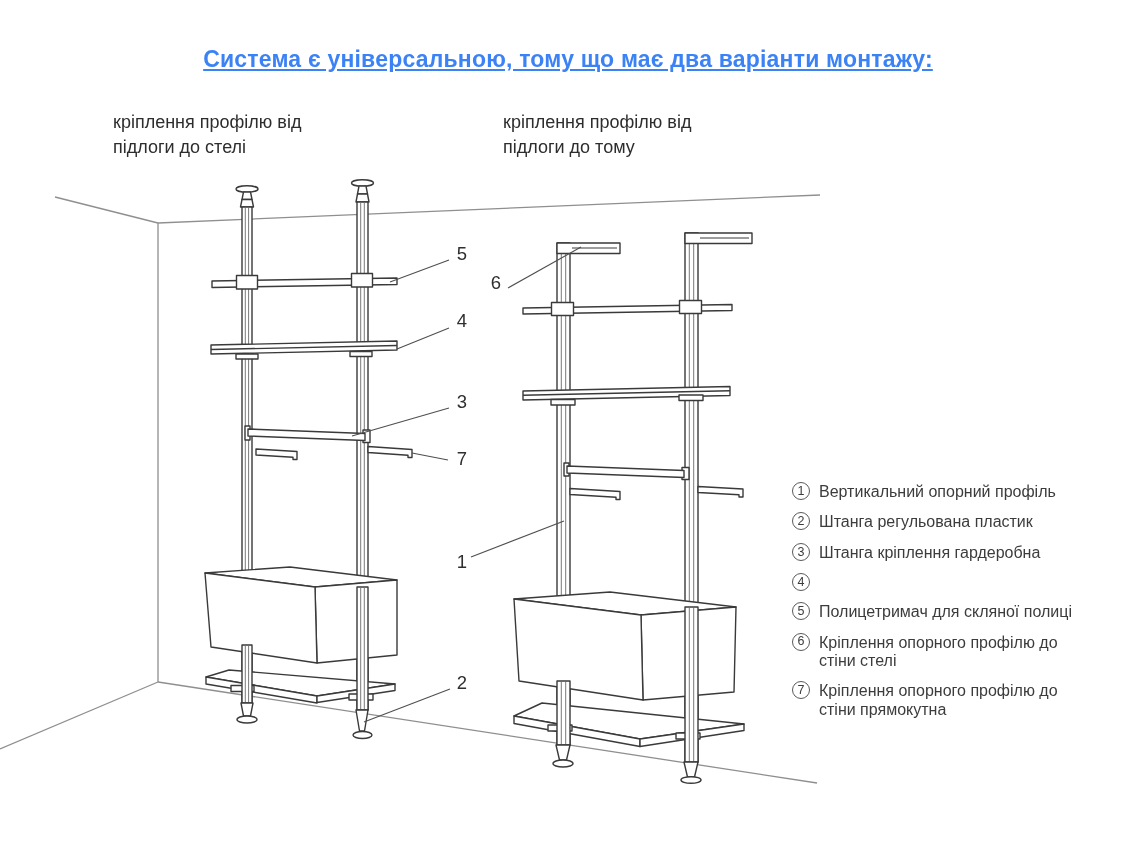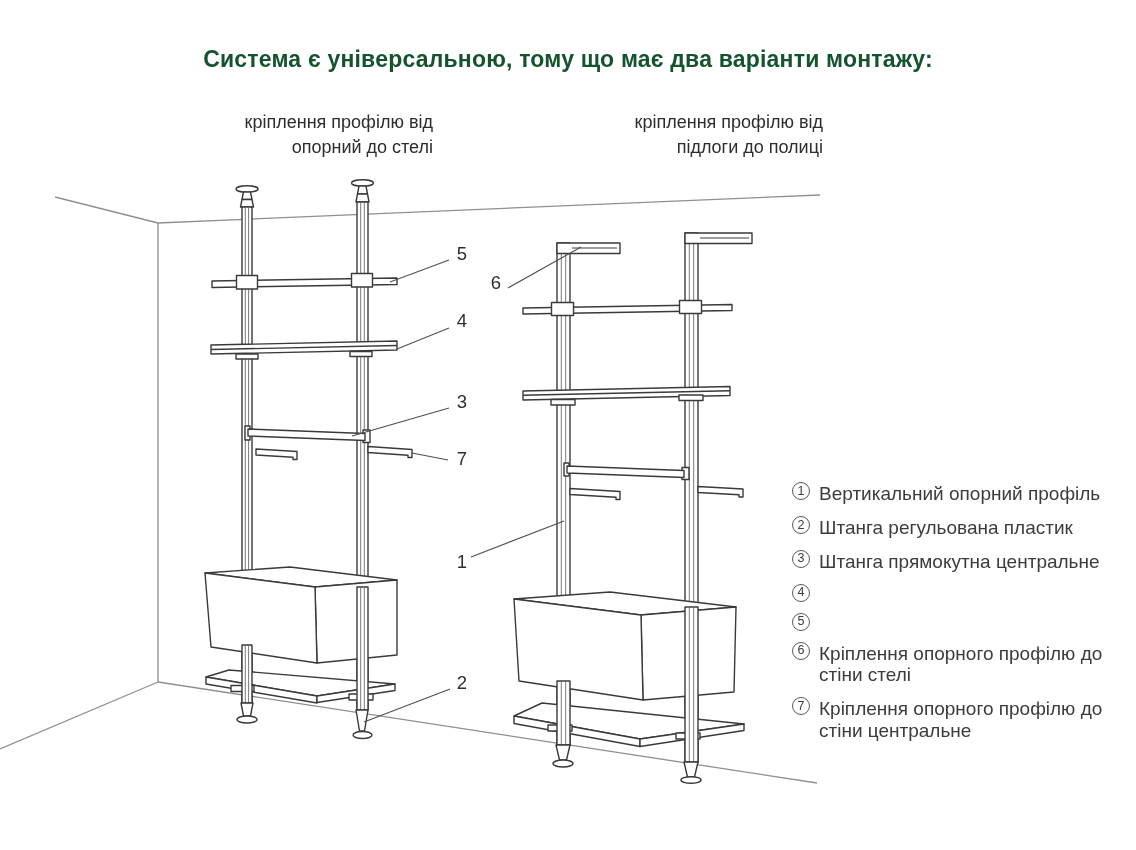--- a/index.html
+++ b/index.html
@@ -3,39 +3,39 @@
 <meta charset="utf-8">
 <style>
   html,body{margin:0;padding:0;background:#fff;}
   .canvas{
     position:relative;width:1136px;height:850px;background:#ffffff;
     font-family:"Liberation Sans",sans-serif;overflow:hidden;
   }
   .diagram-svg{position:absolute;left:0;top:0;}
   .page-title{
     position:absolute;top:46px;left:0;width:100%;text-align:center;
-    font-size:23px;font-weight:700;color:#14532d;letter-spacing:.2px;
+    font-size:23px;font-weight:700;color:#3b82f6;letter-spacing:.2px;text-decoration:underline;
   }
   .variant-label{
-    position:absolute;width:320px;text-align:right;
+    position:absolute;width:320px;text-align:left;
     font-size:18px;color:#2d2d2d;line-height:1.38;
   }
   .variant-label.left{left:113px;top:110px;}
   .variant-label.right{left:503px;top:110px;}
   .legend{
     position:absolute;left:792px;top:482px;width:334px;
     display:flex;flex-direction:column;gap:11px;
   }
   .legend-item{display:flex;gap:9px;align-items:flex-start;}
   .legend-num{
     flex:0 0 auto;width:18px;height:18px;border:1.4px solid #5a5a5a;border-radius:50%;
     display:flex;align-items:center;justify-content:center;
     font-size:12.5px;color:#3c3c3c;line-height:1;box-sizing:border-box;
   }
-  .legend-text{font-size:19px;color:#3c3c3c;line-height:1.15;padding-top:1px;}
+  .legend-text{font-size:16px;color:#3c3c3c;line-height:1.15;padding-top:1px;}
   .callout-num{
     position:absolute;transform:translate(-50%,-50%);
     font-size:18.5px;color:#2f2f2f;line-height:1;
   }
 </style>
 </head>
 <body>
 
 <div class="canvas">
 
@@ -211,26 +211,26 @@
       <path d="M508,288 L581,247"></path>
       <path d="M471,557 L564,521"></path>
       <path d="M450,689 L364,722"></path>
     </g>
   </svg>
 
   <div class="page-title">Система є універсальною, тому що має два варіанти монтажу:</div>
 
   <div class="variant-label left">
     <div>кріплення профілю від</div>
-    <div>опорний до стелі</div>
+    <div>підлоги до стелі</div>
   </div>
 
   <div class="variant-label right">
     <div>кріплення профілю від</div>
-    <div>підлоги до полиці</div>
+    <div>підлоги до тому</div>
   </div>
 
   <div class="callout-num" style="left:462px;top:254px">5</div>
   <div class="callout-num" style="left:462px;top:321px">4</div>
   <div class="callout-num" style="left:462px;top:402px">3</div>
   <div class="callout-num" style="left:462px;top:459px">7</div>
   <div class="callout-num" style="left:496px;top:283px">6</div>
   <div class="callout-num" style="left:462px;top:562px">1</div>
   <div class="callout-num" style="left:462px;top:683px">2</div>
 
@@ -245,39 +245,43 @@
     <div class="legend-item">
       <div class="legend-num">2</div>
       <div class="legend-text">
         <div>Штанга регульована пластик</div>
         <div></div>
       </div>
     </div>
     <div class="legend-item">
       <div class="legend-num">3</div>
       <div class="legend-text">
-        <div>Штанга прямокутна центральне</div>
+        <div>Штанга кріплення гардеробна</div>
         <div></div>
       </div>
     </div>
     <div class="legend-item">
       <div class="legend-num">4</div>
     </div>
     <div class="legend-item">
       <div class="legend-num">5</div>
+      <div class="legend-text">
+        <div>Полицетримач для скляної полиці</div>
+        <div></div>
+      </div>
     </div>
     <div class="legend-item">
       <div class="legend-num">6</div>
       <div class="legend-text">
         <div>Кріплення опорного профілю до</div>
         <div>стіни стелі</div>
       </div>
     </div>
     <div class="legend-item">
       <div class="legend-num">7</div>
       <div class="legend-text">
         <div>Кріплення опорного профілю до</div>
-        <div>стіни центральне</div>
+        <div>стіни прямокутна</div>
       </div>
     </div>
   </div>
 
 </div>
 
 </body></html>

